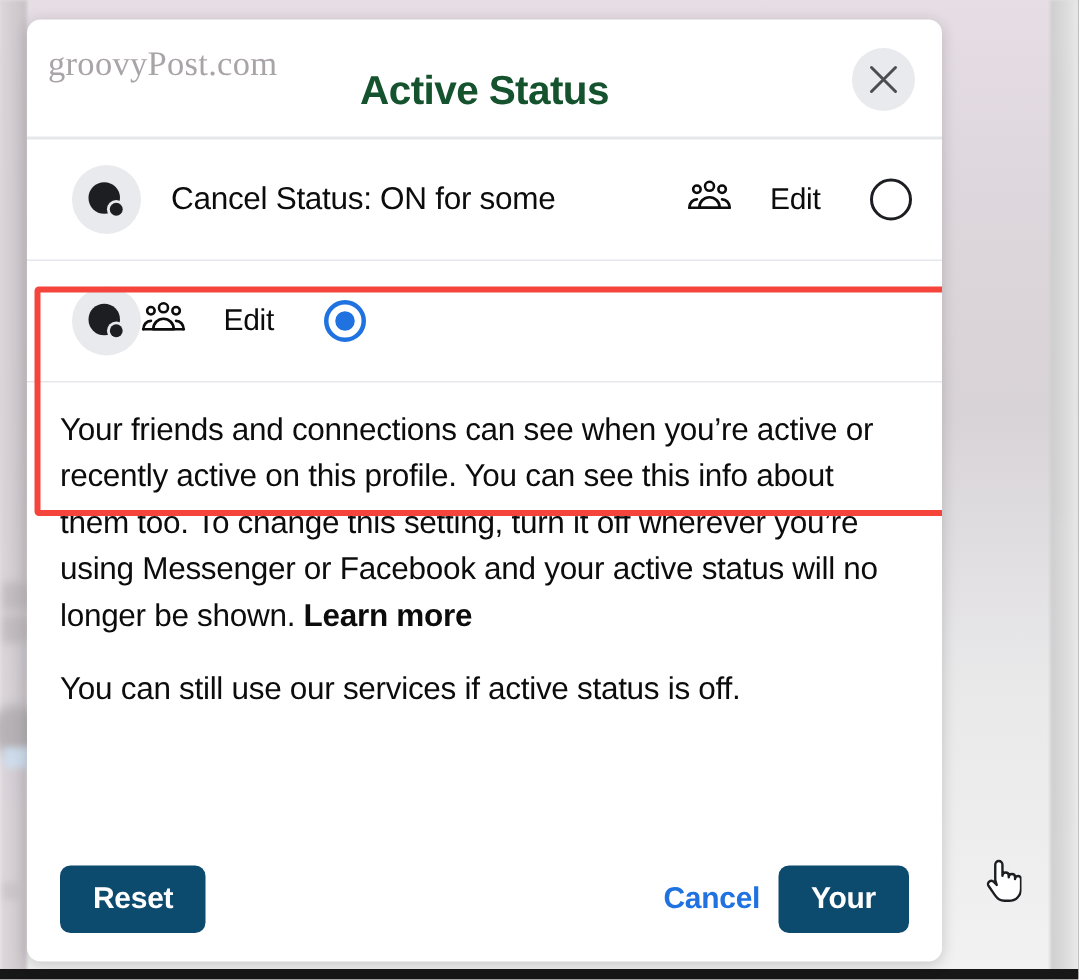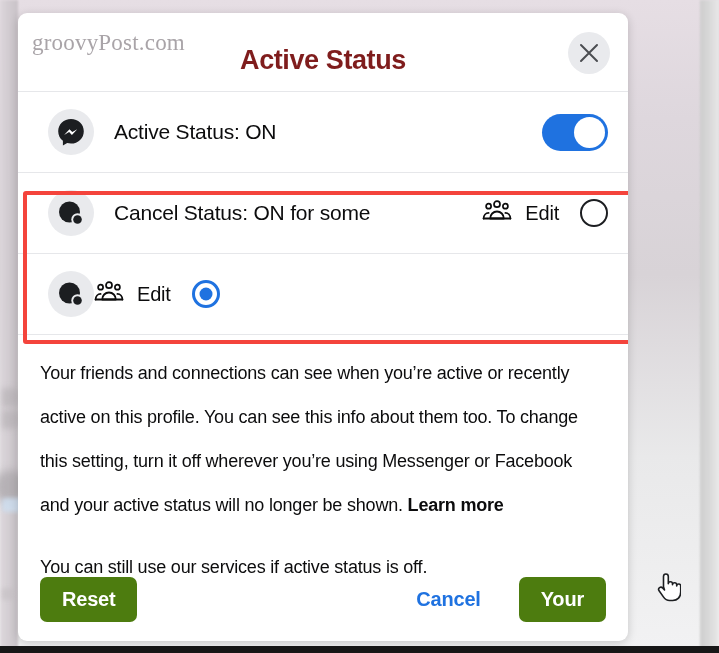--- a/index.html
+++ b/index.html
@@ -86,21 +86,21 @@
     letter-spacing: .2px;
     white-space: nowrap;
   }
   .modal-title {
     position: absolute;
     left: 0; right: 0;
     top: 32px;
     text-align: center;
     font-size: 27px;
     font-weight: bold;
-    color: #7f1d1d;
+    color: #14532d;
     letter-spacing: -.4px;
   }
   .close-btn {
     position: absolute;
     right: 18px;
     top: 19px;
     width: 42px;
     height: 42px;
     border-radius: 50%;
     background: #e9eaed;
@@ -141,21 +141,21 @@
     flex: 1 1 auto;
     margin-left: 20px;
     font-size: 21px;
     color: #0c0c0d;
     letter-spacing: -.2px;
     white-space: nowrap;
   }
   .row-right {
     display: flex;
     align-items: center;
-    gap: 13px;
+    gap: 25px;
     flex: 0 0 auto;
   }
   .people-icon { display:block; }
   .edit-link {
     font-size: 20px;
     color: #0c0c0d;
     letter-spacing: -.2px;
   }
 
   
@@ -215,22 +215,22 @@
     pointer-events: none;
     z-index: 5;
   }
 
   
   .body-copy {
     padding: 16px 32px 0 22px;
   }
   .body-copy p {
     margin: 0 0 18px 0;
-    font-size: 18px;
-    line-height: 44px;
+    font-size: 21px;
+    line-height: 31px;
     color: #0c0c0d;
     letter-spacing: -.2px;
   }
   .body-copy p:last-child { margin-bottom: 12px; }
   .learn-more {
     font-weight: bold;
     color: #0c0c0d;
     text-decoration: none;
   }
 
@@ -247,32 +247,32 @@
   }
   .btn {
     border: none;
     font-family: "Liberation Sans", sans-serif;
     font-size: 20px;
     font-weight: bold;
     letter-spacing: -.2px;
     cursor: pointer;
   }
   .btn-primary {
-    background: #4d7c0f;
+    background: #0c4a6e;
     color: #ffffff;
     border-radius: 7px;
     padding: 11px 22px;
   }
   .btn-text {
     background: transparent;
     color: #1f72e0;
     padding: 11px 10px;
   }
   .footer-spacer { flex: 1 1 auto; }
-  .footer-right { display:flex; align-items:flex-start; gap: 28px; }
+  .footer-right { display:flex; align-items:flex-start; gap: 2px; }
 
   
   .cursor {
     position: absolute;
     left: 655px;
     top: 572px;
     z-index: 20;
     pointer-events: none;
   }
 </style>
@@ -301,36 +301,20 @@
         <span>
           <svg width="22" height="22" viewBox="0 0 22 22">
             <path d="M3 3 L19 19 M19 3 L3 19" stroke="#4b4d51" stroke-width="2" stroke-linecap="round" fill="none"></path>
           </svg>
         </span>
       </div>
     </div>
 
     <div class="rows">
 
-      <div class="row">
-        <div class="avatar">
-          <span>
-            <svg width="32" height="32" viewBox="0 0 32 32">
-              <path d="M16 3C8.8 3 3.2 8.3 3.2 15.2c0 3.9 1.8 7.3 4.7 9.6v4.7l4.3-2.4c1.2.3 2.5.5 3.8.5 7.2 0 12.8-5.3 12.8-12.4S23.2 3 16 3z" fill="#1c1e21"></path>
-              <path d="M9.1 18.9l5.4-5.7 2.8 2.9 5-2.9-5.4 5.7-2.8-2.9-5 2.9z" fill="#ffffff"></path>
-            </svg>
-          </span>
-        </div>
-        <div class="row-label">Active Status: ON</div>
-        <div class="row-right">
-          <div class="toggle">
-            <div class="knob"></div>
-          </div>
-        </div>
-      </div>
 
       <div class="row-divider"></div>
 
       <div class="row">
         <div class="avatar">
           <span>
             <svg width="32" height="32" viewBox="0 0 32 32">
               <circle cx="14.5" cy="15" r="10.5" fill="#1c1e21"></circle>
               <circle cx="22.5" cy="22.5" r="6.2" fill="#e9eaed"></circle>
               <circle cx="22.5" cy="22.5" r="4.3" fill="#1c1e21"></circle>

